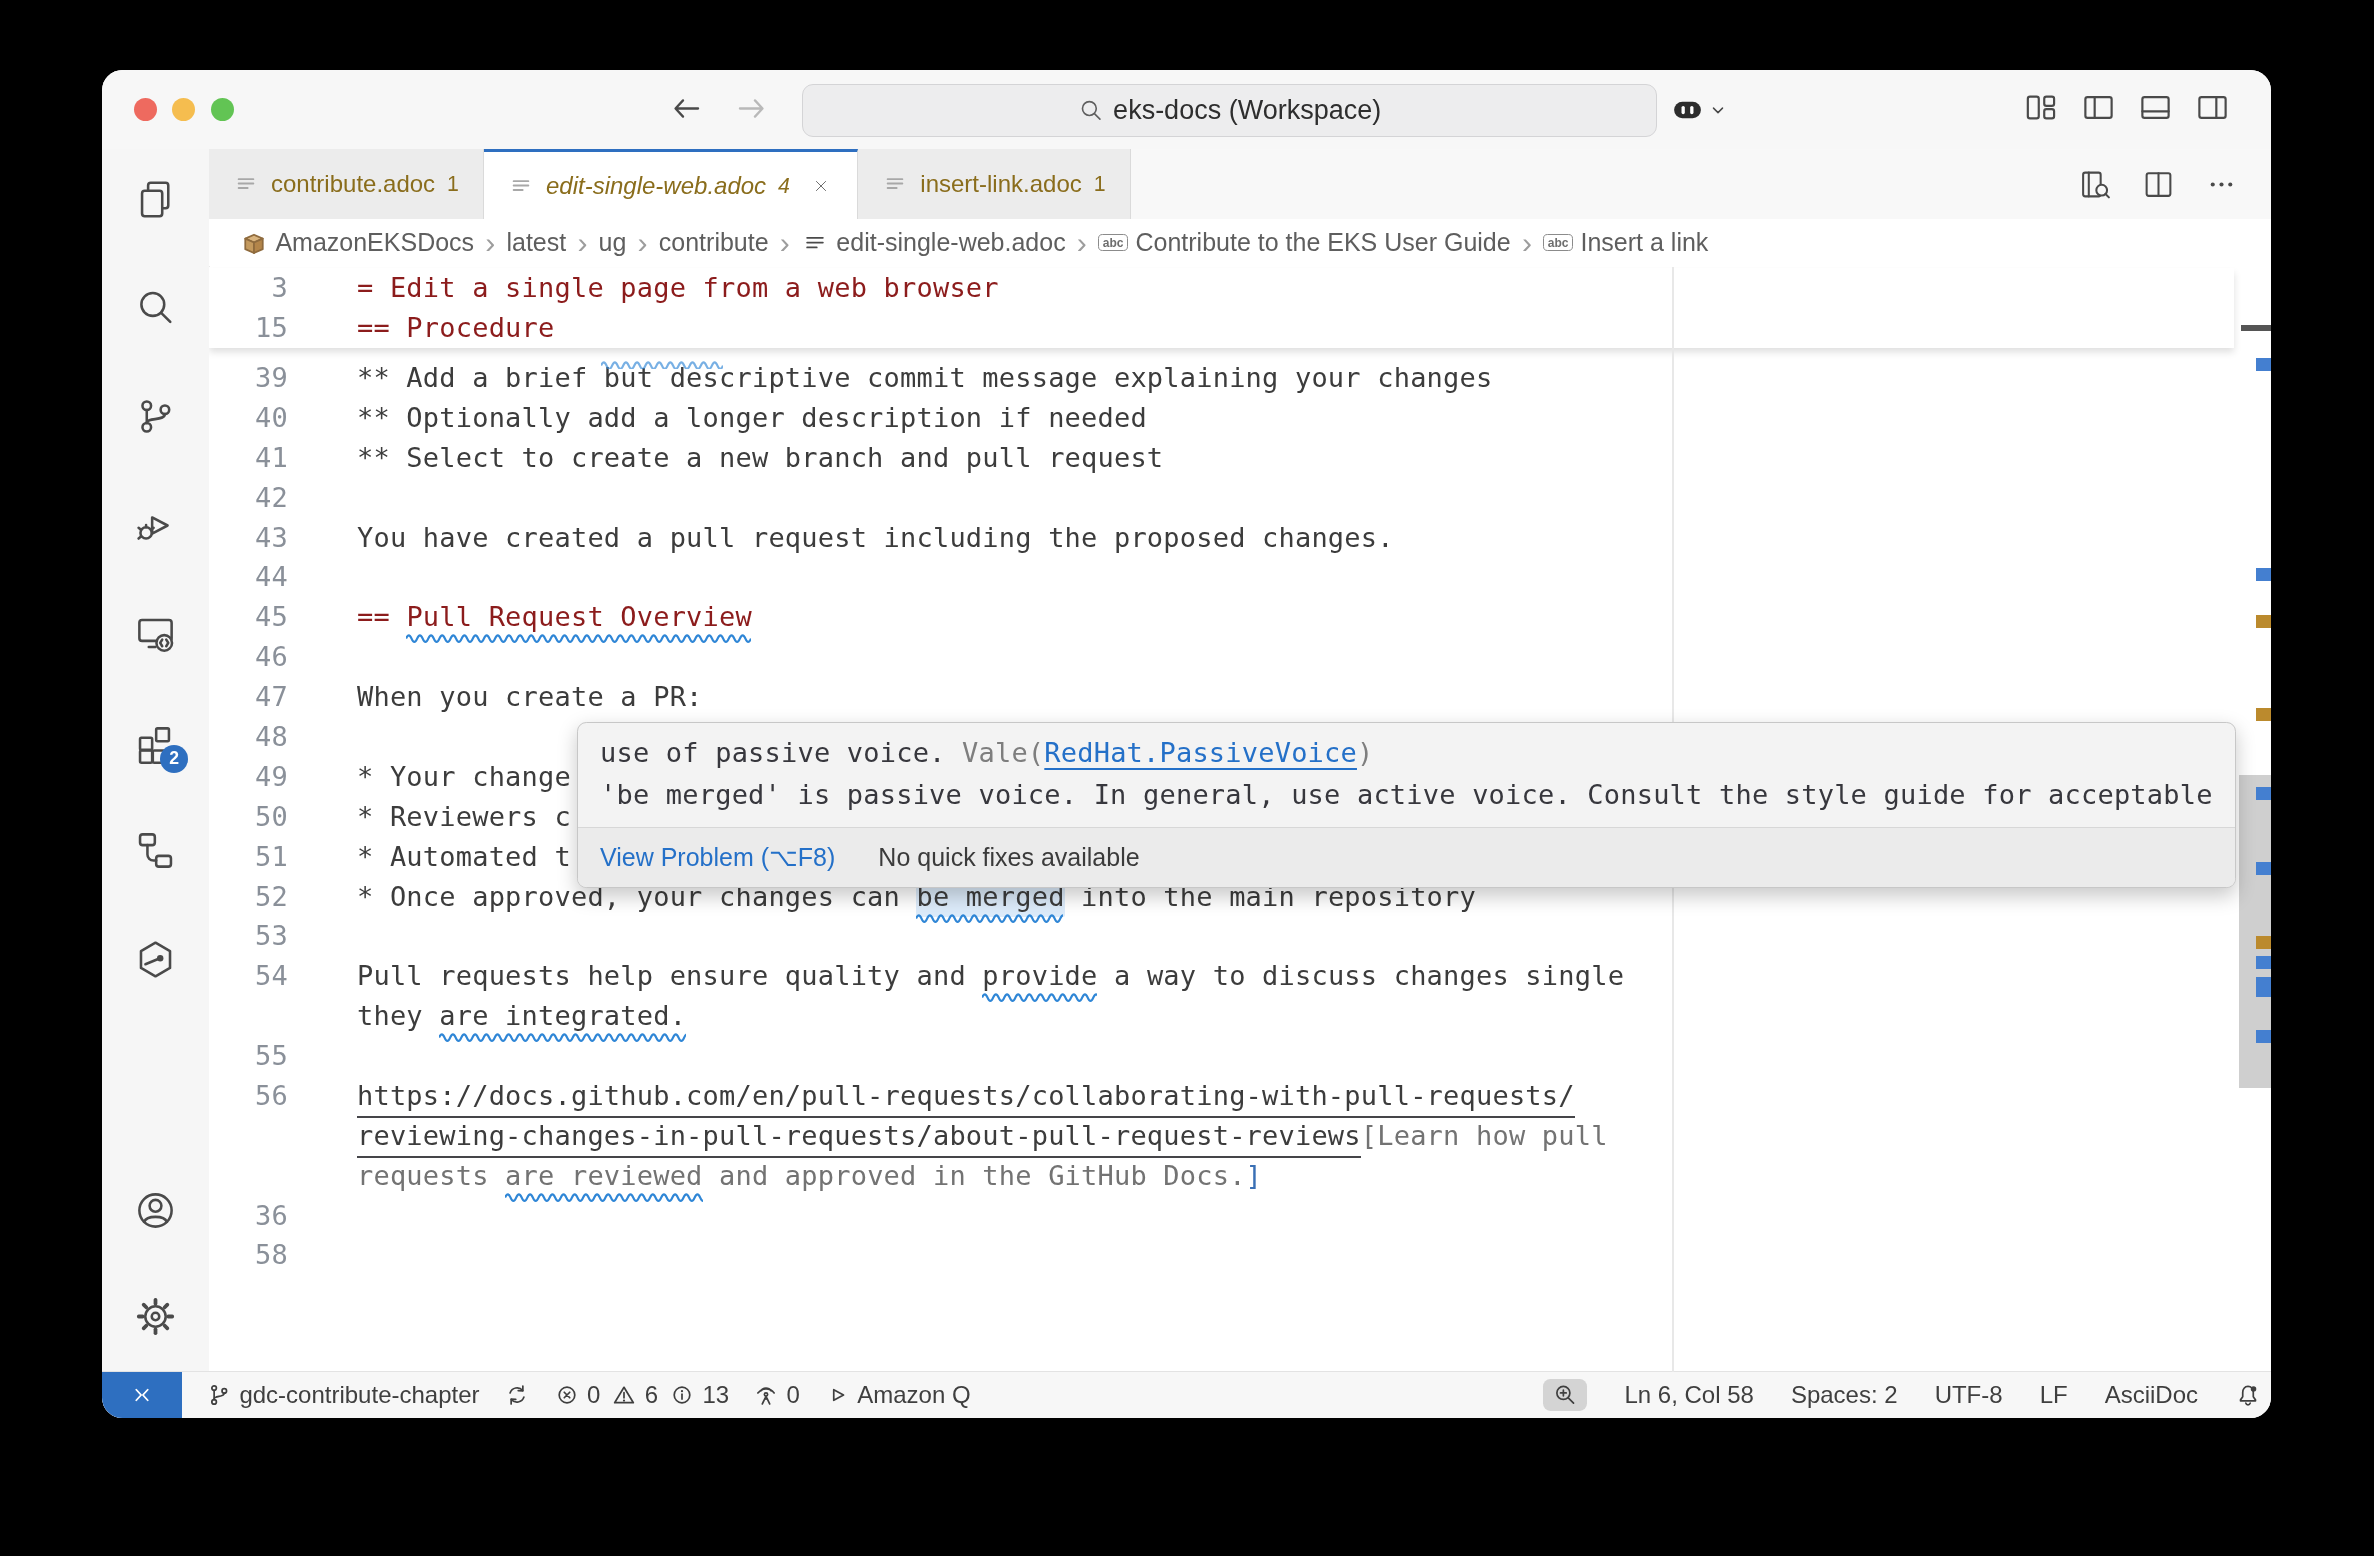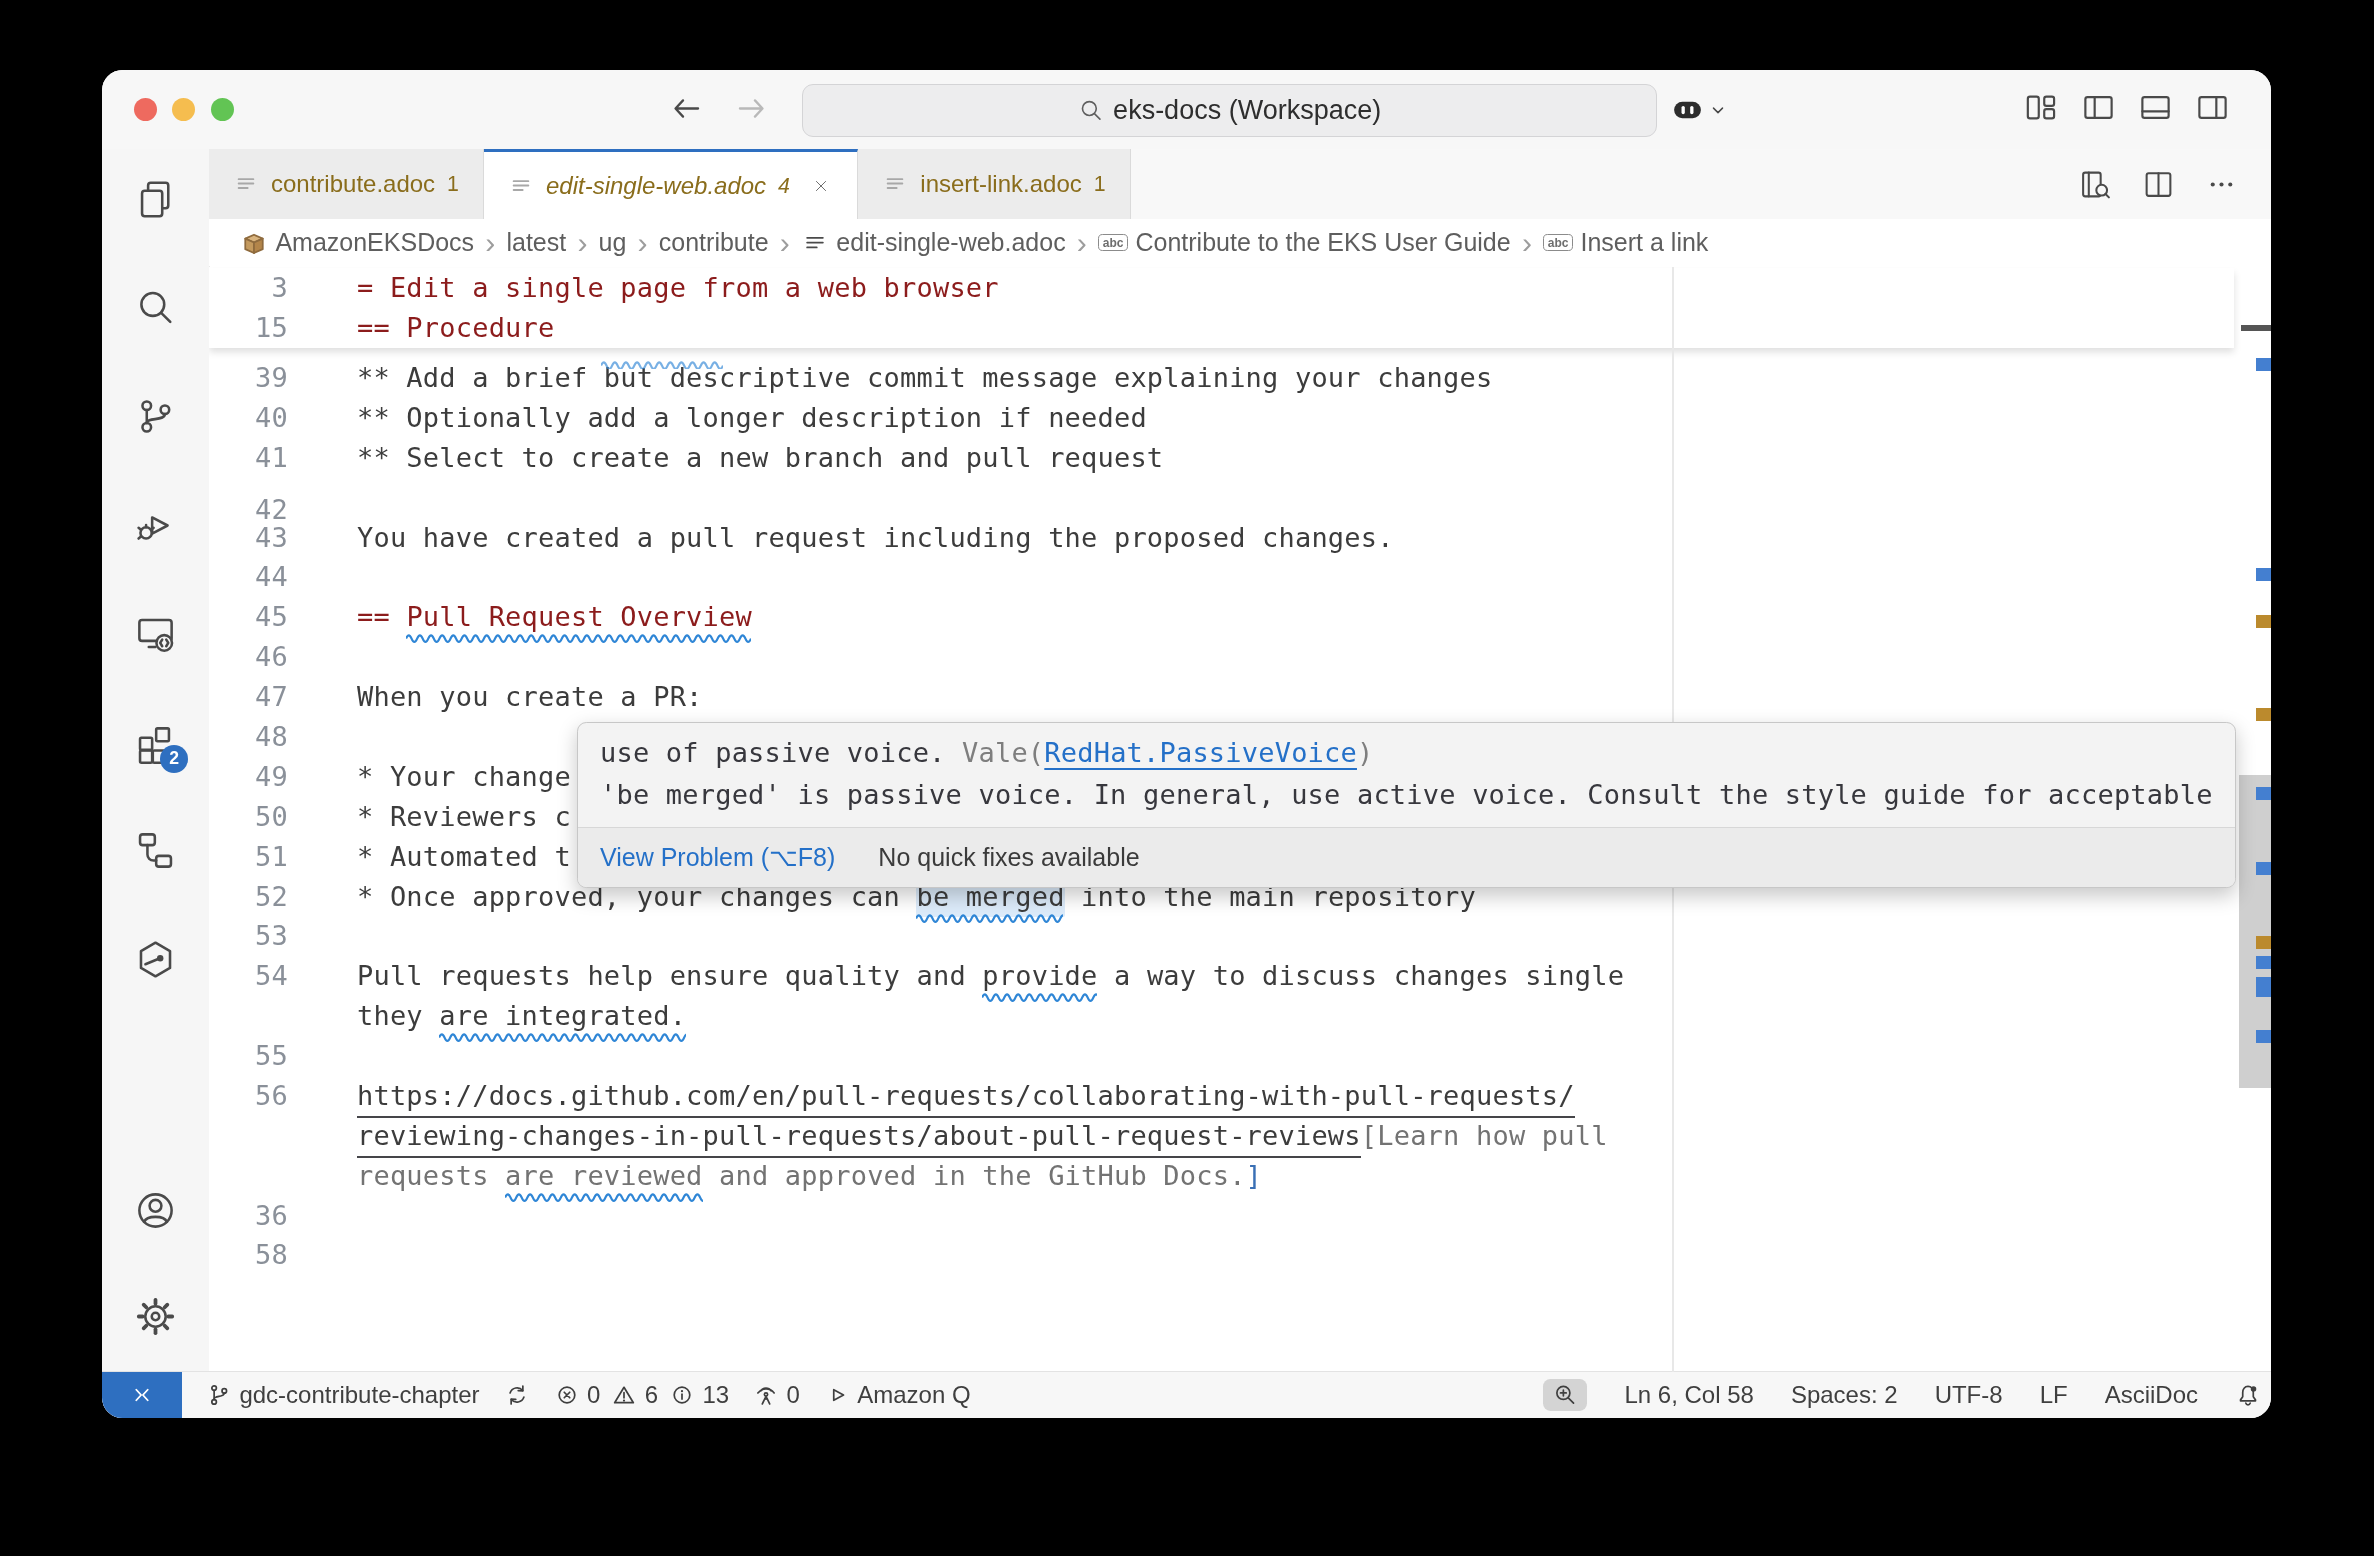--- a/index.html
+++ b/index.html
@@ -404,21 +404,21 @@
             <span class="txt"><span class="part">** Add a brief but descriptive commit message explaining your changes</span></span>
           </div>
           <div class="row" style="top: 40px;">
             <span class="ln">40</span>
             <span class="txt"><span class="part">** Optionally add a longer description if needed</span></span>
           </div>
           <div class="row" style="top: 80px;">
             <span class="ln">41</span>
             <span class="txt"><span class="part">** Select to create a new branch and pull request</span></span>
           </div>
-          <div class="row" style="top: 132px;">
+          <div class="row" style="top: 120px;">
             <span class="ln">42</span>
             <span class="txt"></span>
           </div>
           <div class="row" style="top: 160px;">
             <span class="ln">43</span>
             <span class="txt"><span class="part">You have created a pull request including the proposed changes.</span></span>
           </div>
           <div class="row" style="top: 199px;">
             <span class="ln">44</span>
             <span class="txt"></span>

